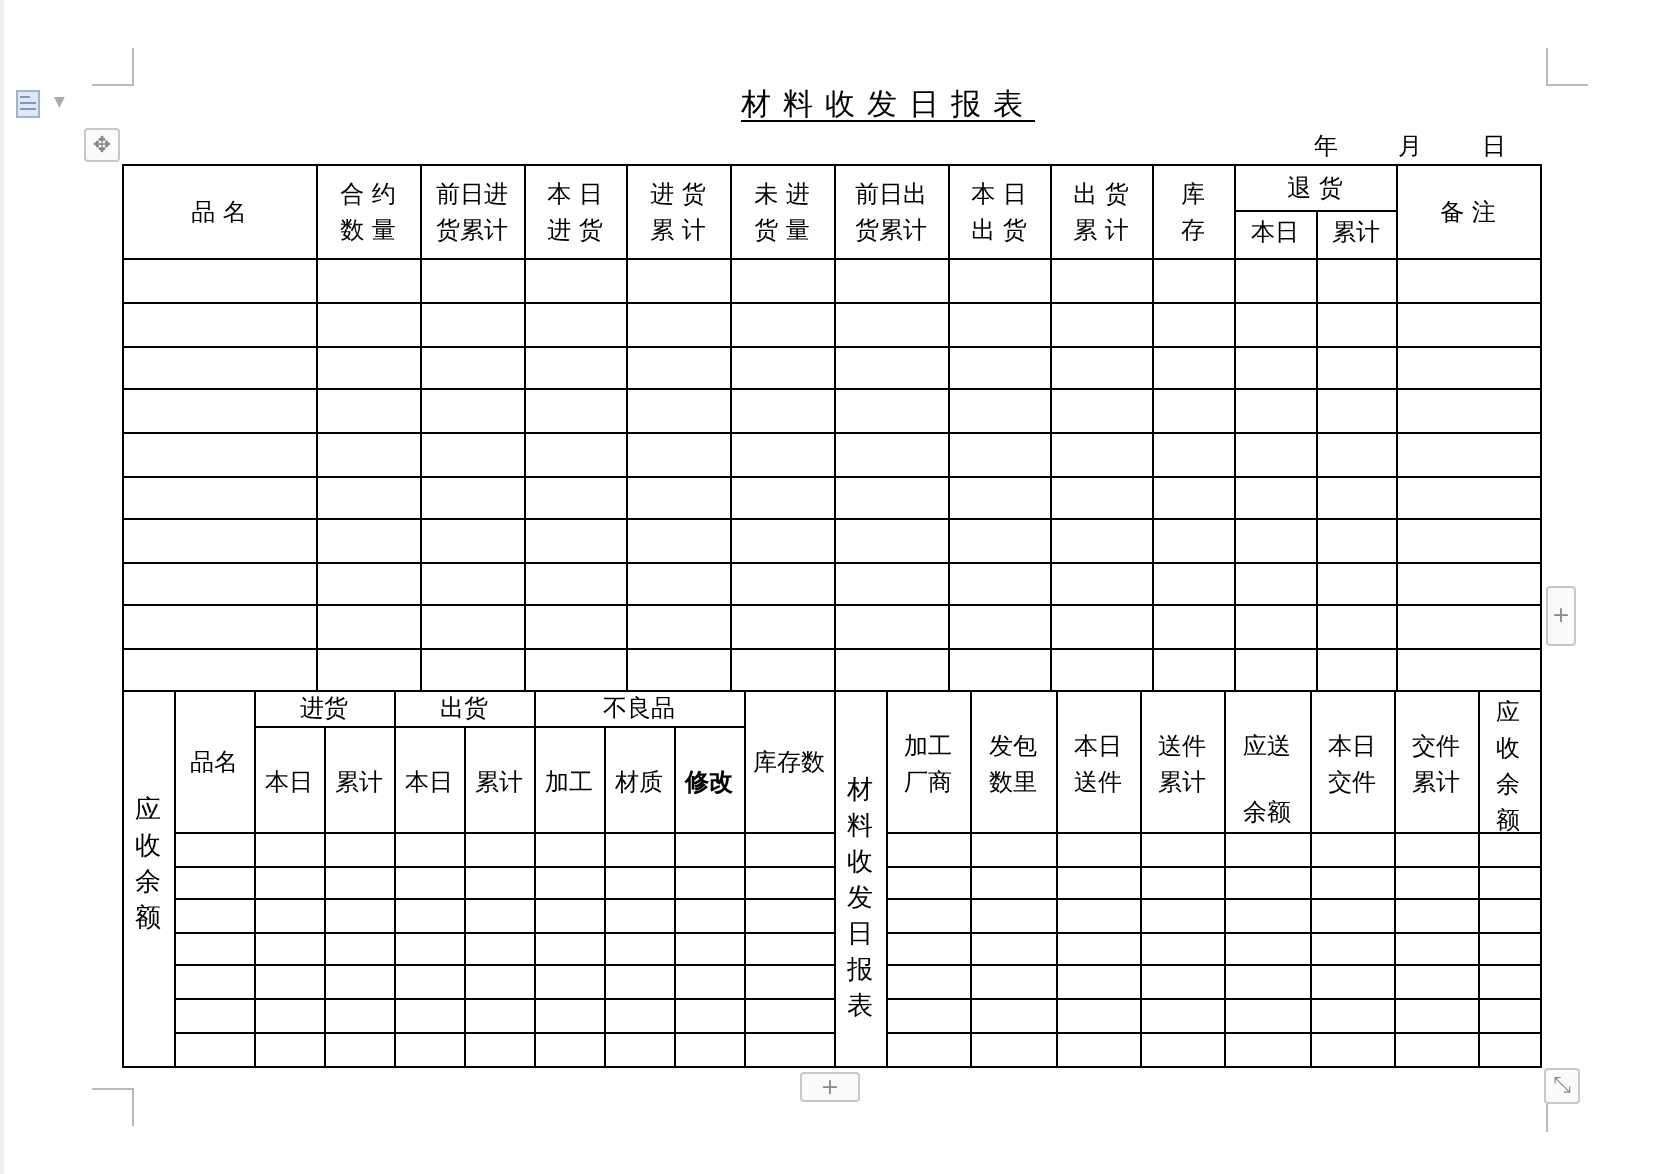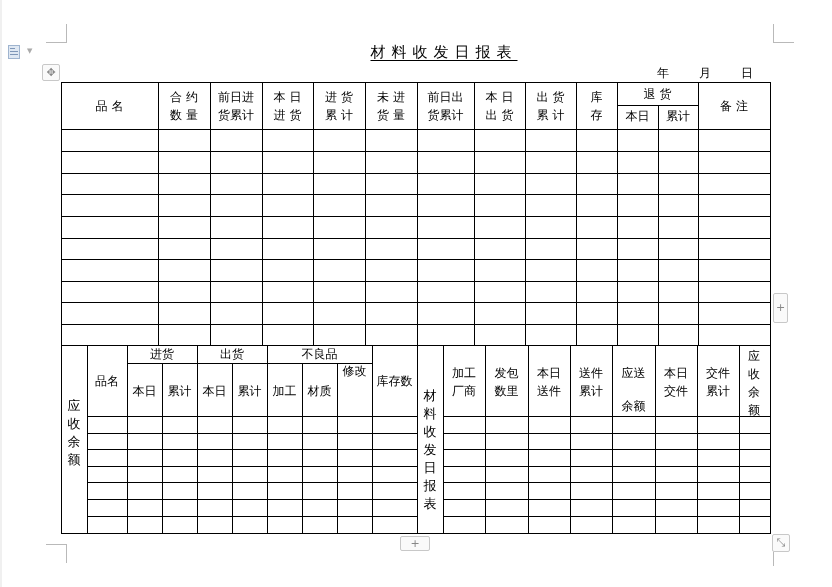--- a/index.html
+++ b/index.html
@@ -148,21 +148,21 @@
   <div class="txt" style="left:197px;top:345px;width:70px;">出货</div>
   <div class="txt" style="left:267px;top:345px;width:105px;">不良品</div>
   <div class="txt" style="left:372px;top:372px;width:45px;">库存数</div>
 
   <div class="txt" style="left:127px;top:382px;width:35px;">本日</div>
   <div class="txt" style="left:162px;top:382px;width:35px;">累计</div>
   <div class="txt" style="left:197px;top:382px;width:35px;">本日</div>
   <div class="txt" style="left:232px;top:382px;width:35px;">累计</div>
   <div class="txt" style="left:267px;top:382px;width:35px;">加工</div>
   <div class="txt" style="left:302px;top:382px;width:35px;">材质</div>
-  <div class="txt" style="left:337px;top:362px;width:35px;">修改</div>
+  <div class="txt" style="left:337px;top:382px;width:35px;font-weight:bold;">修改</div>
 </div>
 
 <div>
   <div class="vl" style="left:443px;top:345px;height:188px;"></div>
   <div class="vl" style="left:485px;top:345px;height:188px;"></div>
   <div class="vl" style="left:528px;top:345px;height:188px;"></div>
   <div class="vl" style="left:570px;top:345px;height:188px;"></div>
   <div class="vl" style="left:612px;top:345px;height:188px;"></div>
   <div class="vl" style="left:655px;top:345px;height:188px;"></div>
   <div class="vl" style="left:697px;top:345px;height:188px;"></div>

